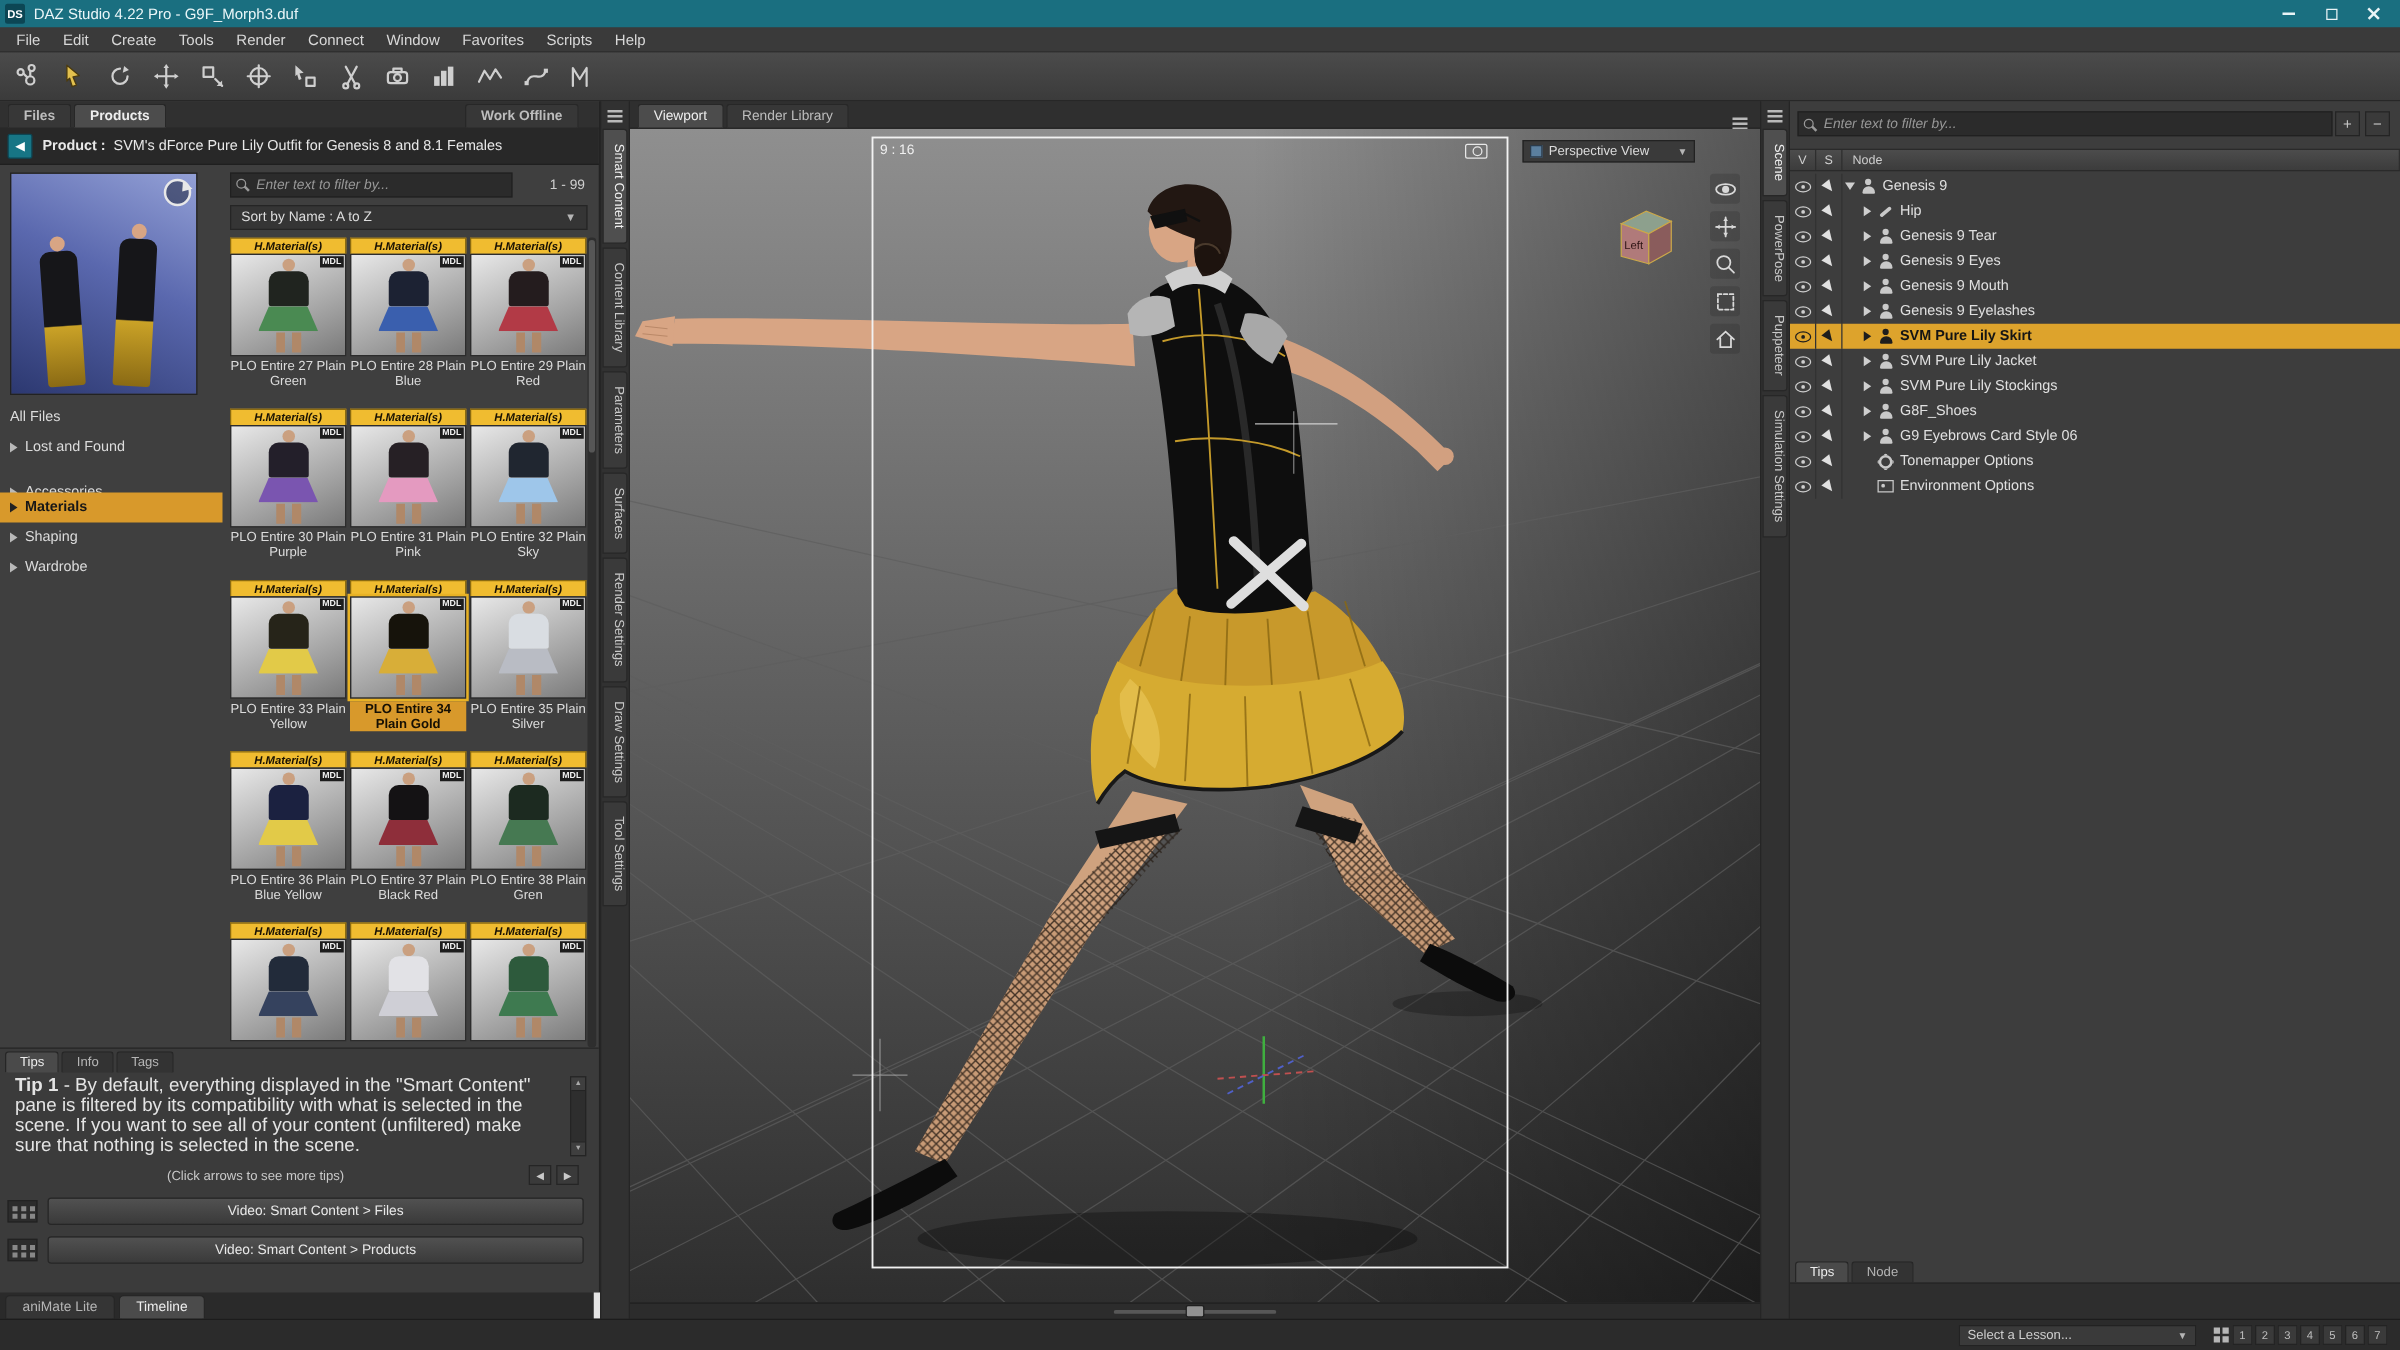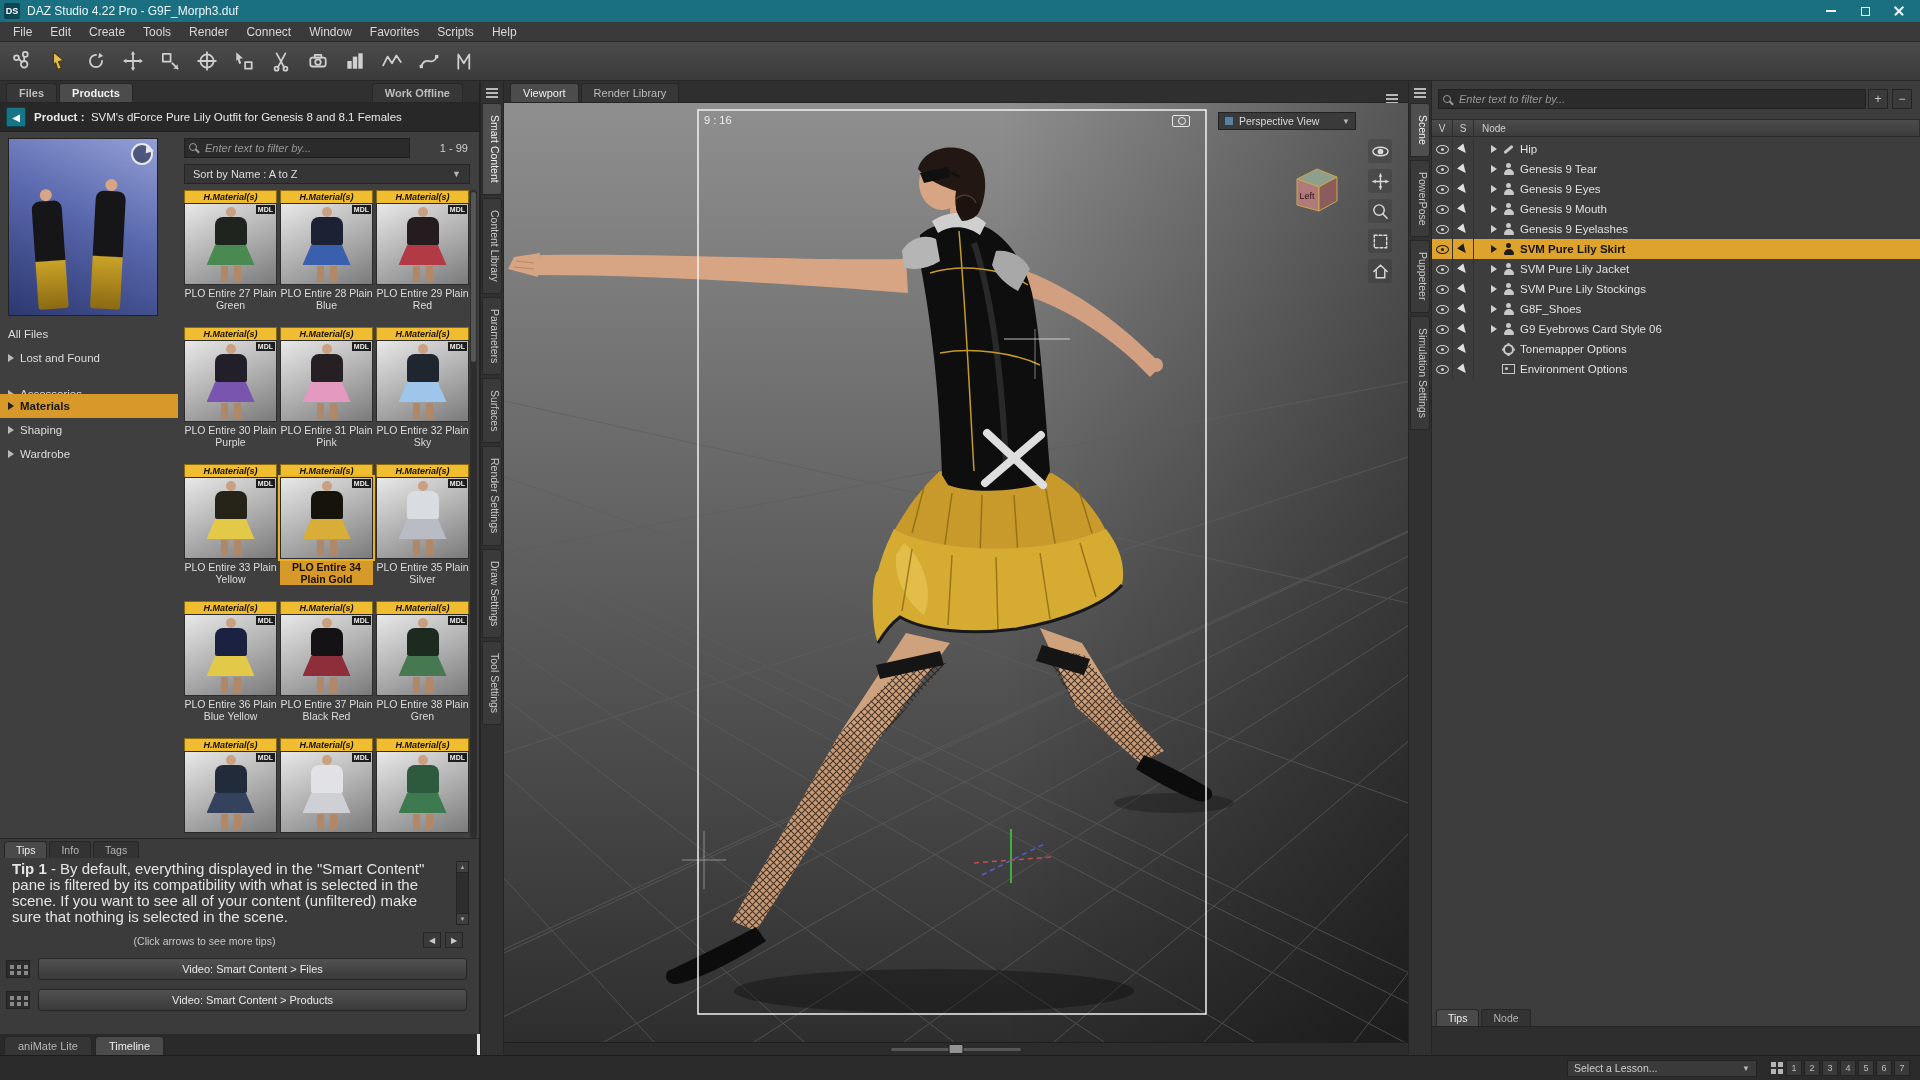--- a/index.html
+++ b/index.html
@@ -78,21 +78,21 @@
   .tip-scroll{position:absolute;right:10px;top:22px;width:13px;height:64px;background:#2e2e2e;border:1px solid #242424;}
   .tsa{height:11px;background:#3f3f3f;border-bottom:1px solid #242424;color:#aaa;font-size:6px;text-align:center;line-height:11px;}
   .tsb{border-top:1px solid #242424;border-bottom:none;}
   .tip-hint{position:absolute;left:0;right:70px;top:96px;text-align:center;color:#c9c9c9;font-size:10.5px;}
   .hint-btn{position:absolute;top:93px;width:18px;height:16px;background:#3a3a3a;border:1px solid #252525;color:#c9c9c9;font-size:8px;text-align:center;line-height:15px;}
   .vid-ic{position:absolute;left:6px;width:24px;height:18px;background:#2c2c2c;border:1px solid #222;}
   .vid-ic::after{content:"";position:absolute;left:3px;top:4px;width:4px;height:4px;background:#888;box-shadow:7px 0 0 #888,14px 0 0 #888,0 6px 0 #888,7px 6px 0 #888,14px 6px 0 #888;}
   .vid-btn{position:absolute;left:38px;right:12px;height:22px;background:linear-gradient(#515151,#3a3a3a);border:1px solid #262626;border-radius:3px;color:#e9e9e9;text-align:center;line-height:21px;font-size:11px;}
 
   
-  .anim-row{position:absolute;left:0;top:1034px;width:480px;height:21px;background:#2a2a2a;display:flex;align-items:flex-end;padding-left:4px;border-right:3px solid #e5e5e5;}
+  .anim-row{position:absolute;left:0;top:1034px;width:480px;height:21px;background:#2a2a2a;display:flex;align-items:flex-end;padding-left:4px;border-right:5px solid #e5e5e5;}
   .atab{padding:3px 13px;font-size:11px;background:#353535;color:#b5b5b5;border:1px solid #262626;border-bottom:none;border-radius:4px 4px 0 0;margin-right:3px;}
   .atab.sel{background:#4b4b4b;color:#ededed;}
 
   
   .vstrip{position:absolute;top:81px;width:24px;height:974px;background:#313131;border-left:1px solid #252525;border-right:1px solid #252525;display:flex;flex-direction:column;align-items:center;padding-top:4px;}
   .pane-ic{width:12px;height:2px;background:#b9b9b9;box-shadow:0 4px 0 #b9b9b9,0 8px 0 #b9b9b9;margin:3px 0 13px;}
   .vtab{writing-mode:vertical-rl;font-size:10.5px;color:#c9c9c9;background:#3a3a3a;border:1px solid #272727;padding:11px 0;width:20px;text-align:center;margin-bottom:3px;border-radius:0 3px 3px 0;}
   .vtab.sel{background:#4f4f4f;color:#f0f0f0;}
 
   
@@ -727,20 +727,35 @@
       <span class="colc cn">Node</span>
     </div>
     <div class="rp-tree">
       <div class="srow">
           <span class="sv">
             <i class="eye"></i>
           </span>
           <span class="ss">
             <i class="cur"></i>
           </span>
+          <span class="exp d">
+            <i></i>
+          </span>
+          <span class="nico">
+            <i class="np"></i>
+          </span>
+          <span>Genesis 9</span>
+        </div>
+      <div class="srow">
+          <span class="sv">
+            <i class="eye"></i>
+          </span>
+          <span class="ss">
+            <i class="cur"></i>
+          </span>
           <span class="ind"></span>
           <span class="exp r">
             <i></i>
           </span>
           <span class="nico">
             <i class="nb"></i>
           </span>
           <span>Hip</span>
         </div>
       <div class="srow">

